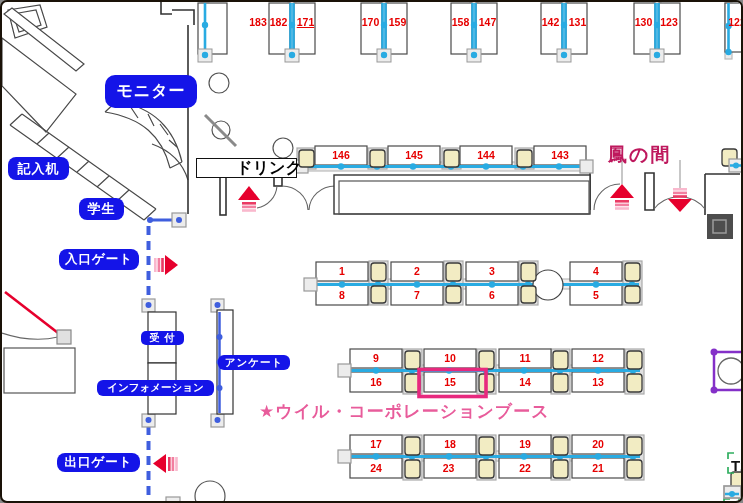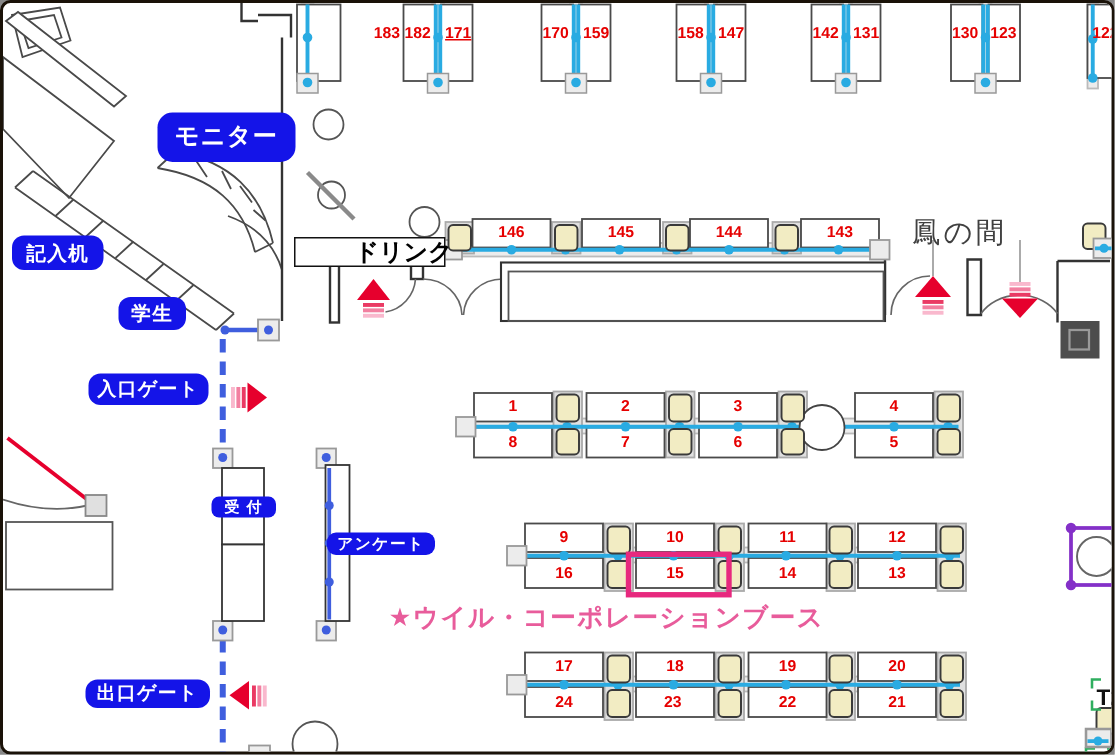--- a/index.html
+++ b/index.html
@@ -6,21 +6,21 @@
   .stage{position:relative;width:743px;height:503px;background:#fff;border:2.5px solid #1a1208;
          border-radius:7px;box-sizing:border-box;overflow:hidden;
          font-family:"Liberation Sans","DejaVu Sans",sans-serif;}
   svg{position:absolute;left:0;top:0;}
   .bn{position:absolute;color:#e60000;font-weight:bold;font-size:10.5px;line-height:12px;
       height:12px;text-align:center;letter-spacing:0;}
   .bl{position:absolute;background:#1414e8;color:#fff;font-weight:bold;display:flex;
       align-items:center;justify-content:center;border-radius:8px;letter-spacing:1px;white-space:nowrap;}
   .wl{position:absolute;background:#fff;color:#000;font-weight:bold;border:1.6px solid #111;
       display:flex;align-items:center;justify-content:center;white-space:nowrap;}
-  .room{position:absolute;color:#404040;font-weight:400;font-size:19px;letter-spacing:2px;}
+  .room{position:absolute;color:#be185d;font-weight:700;font-size:19px;letter-spacing:2px;}
   .cap{position:absolute;color:#e85c9b;font-weight:bold;font-size:17px;letter-spacing:1px;}
   .t2{position:absolute;color:#111;font-weight:bold;font-size:15px;}
 </style>
 </head>
 <body>
 
 <div class="stage">
 
 <svg width="743" height="503" viewBox="0 0 743 503">
   <g fill="none" stroke="#4a4a4a" stroke-width="1.2">
@@ -418,18 +418,19 @@
 <div class="bn" style="left:497px;top:460px;width:52px;">22</div>
 <div class="bn" style="left:570px;top:460px;width:52px;">21</div>
 
 <div class="bl" style="left:103px;top:73px;width:92px;height:33px;font-size:16px;border-radius:10px;">モニター</div>
 <div class="bl" style="left:6px;top:155px;width:61px;height:23px;font-size:13px;">記入机</div>
 <div class="bl" style="left:77px;top:196px;width:45px;height:22px;font-size:13px;">学生</div>
 <div class="bl" style="left:57px;top:247px;width:80px;height:21px;font-size:12.5px;">入口ゲート</div>
 <div class="wl" style="left:194px;top:156px;width:54px;height:18px;font-size:16px;padding-left:45px;">ドリンク</div>
 <div class="bl" style="left:139px;top:329px;width:43px;height:14px;font-size:10px;border-radius:5px;">受 付</div>
 <div class="bl" style="left:216px;top:353px;width:72px;height:15px;font-size:10.5px;border-radius:6px;">アンケート</div>
+<div class="bl" style="left:95px;top:378px;width:117px;height:16px;font-size:10.5px;border-radius:6px;letter-spacing:0;">インフォメーション</div>
 <div class="bl" style="left:55px;top:451px;width:83px;height:19px;font-size:12.5px;">出口ゲート</div>
 <div class="room" style="left:606px;top:140px;">鳳の間</div>
 <div class="cap" style="left:257px;top:398px;">★ウイル・コーポレーションブース</div>
 <div class="t2" style="left:729px;top:455px;">T2</div>
 
 </div>
 
 </body></html>

